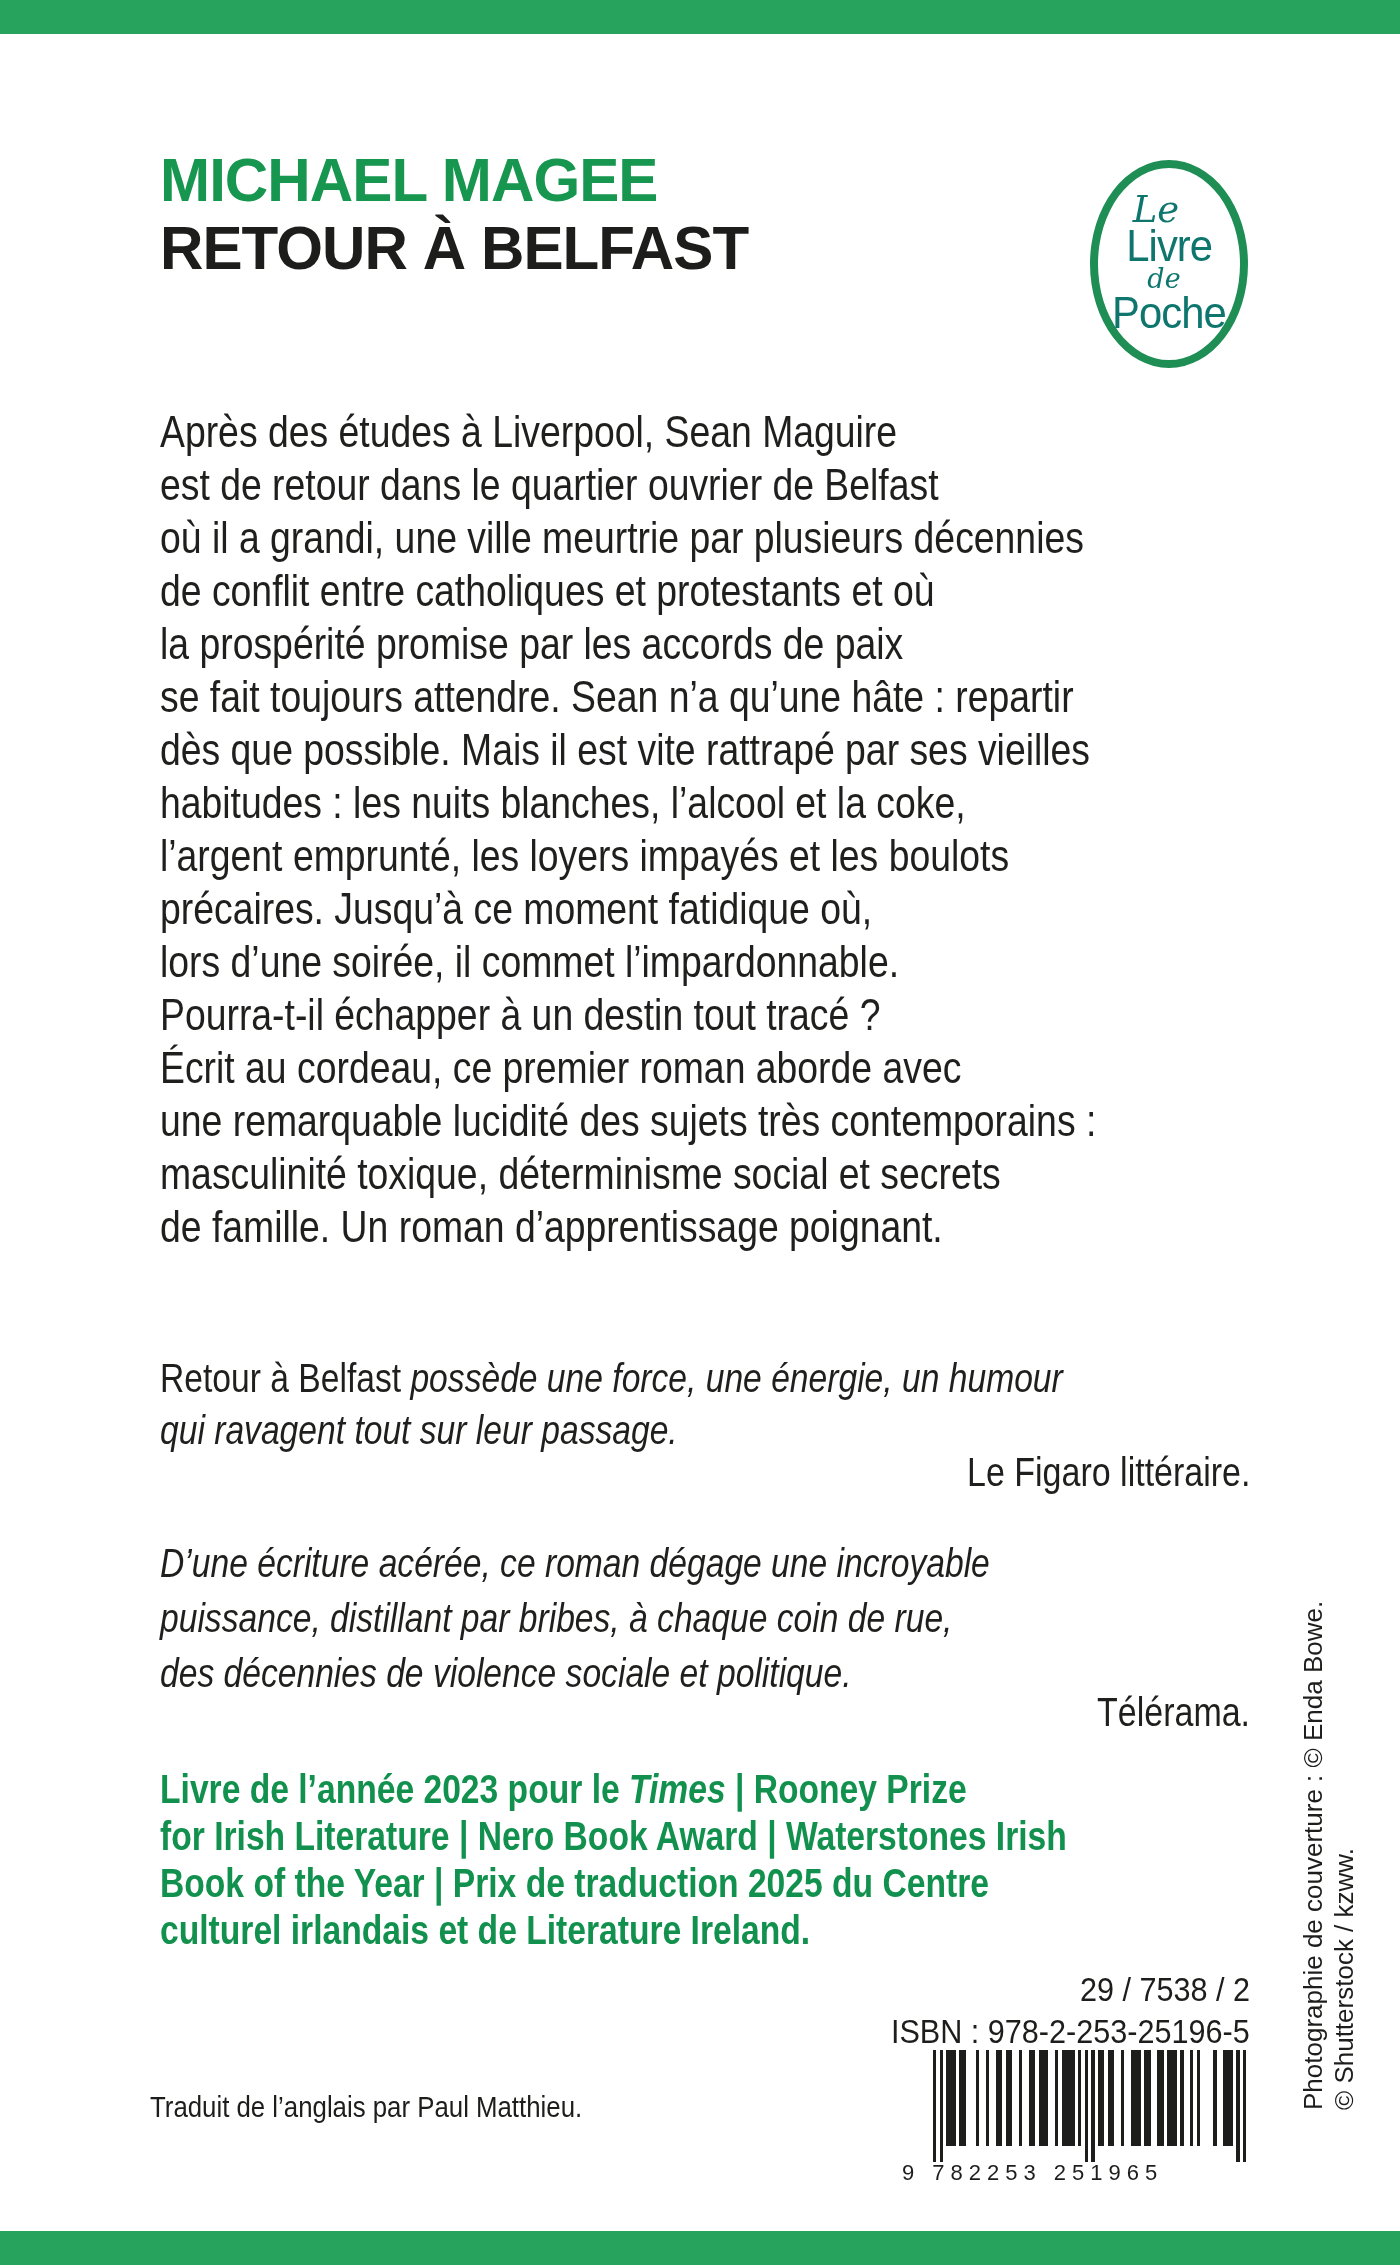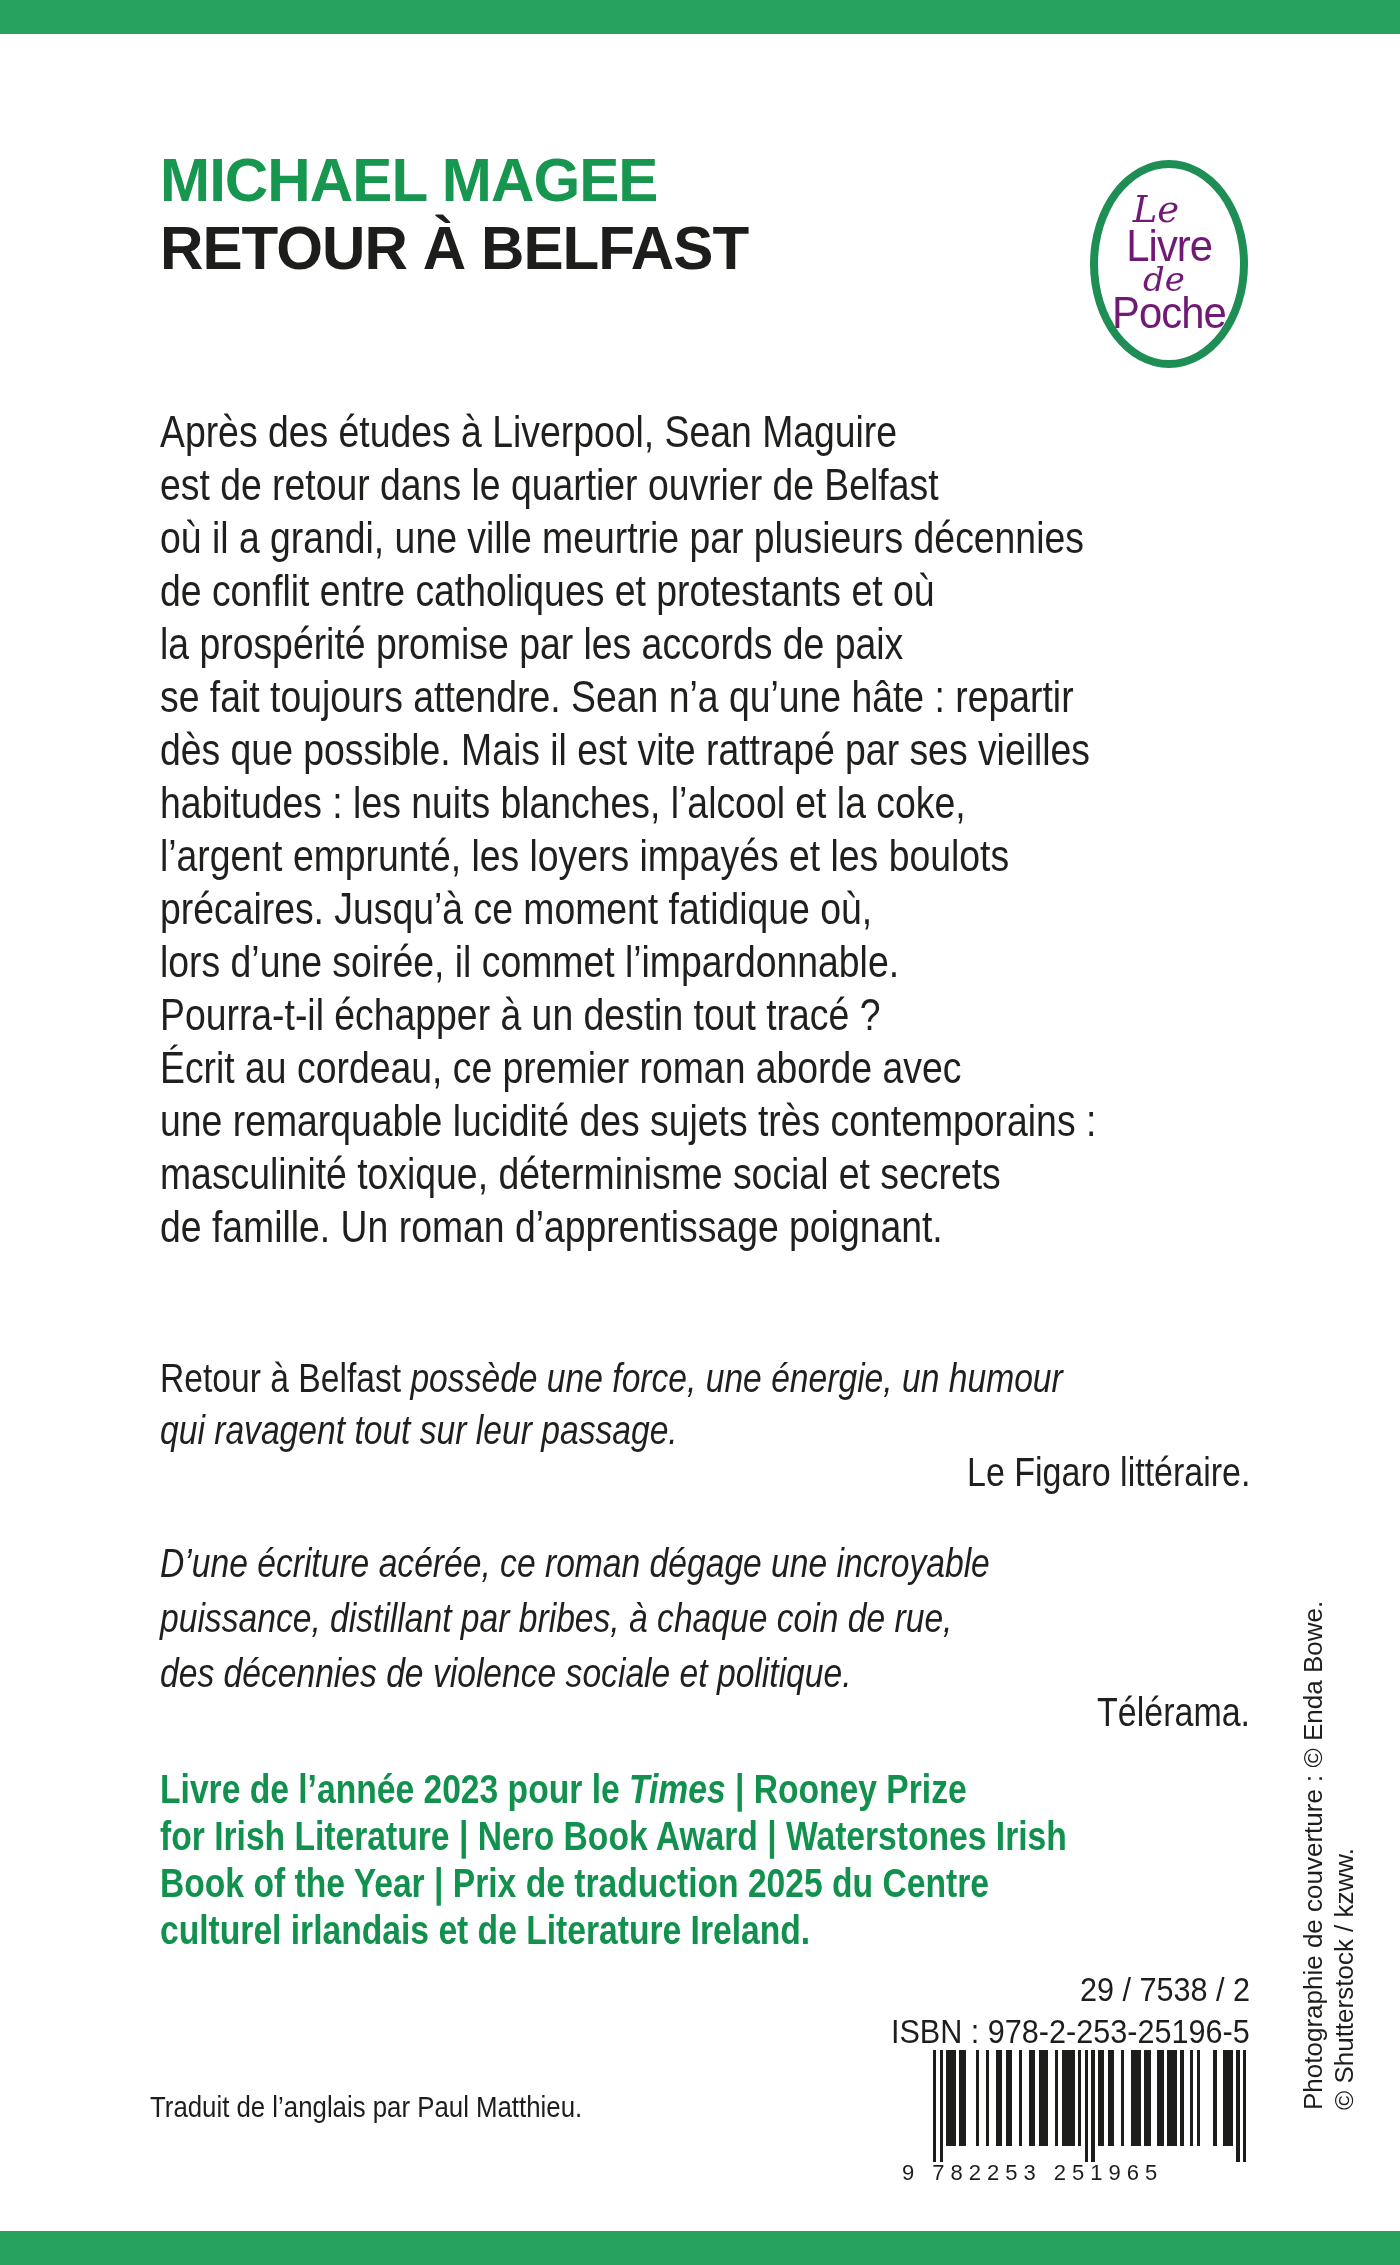--- a/index.html
+++ b/index.html
@@ -27,26 +27,26 @@
     color:#1d1d1b;letter-spacing:-1px;
     transform:scaleX(.97);transform-origin:0 0;white-space:nowrap;
   }
 
   .logo{
     position:absolute;left:1090px;top:160px;
     width:158px;height:208px;
     border:8px solid #1e8e55;border-radius:50%;
     box-sizing:border-box;
     display:flex;flex-direction:column;align-items:center;justify-content:center;
-    color:#701a75;text-align:center;
+    color:#0f766e;text-align:center;
   }
   .logo .script{font-family:"DejaVu Serif", serif;font-style:italic;}
   .logo .le{font-size:37px;line-height:30px;margin-top:2px;margin-left:-26px;}
   .logo .livre{font-size:44px;line-height:42px;letter-spacing:-1px;transform:scaleX(.95);}
-  .logo .de{font-size:34px;line-height:24px;margin-left:-10px;font-style:italic;}
+  .logo .de{font-size:27px;line-height:24px;margin-left:-10px;font-style:italic;}
   .logo .poche{font-size:44px;line-height:44px;letter-spacing:-1px;transform:scaleX(.95);}
 
   .synopsis{
     position:absolute;left:160px;top:405px;
     font-size:45px;line-height:53px;
     color:#1f1f1d;
     transform:scaleX(.83);transform-origin:0 0;white-space:nowrap;
   }
 
   .quote{

